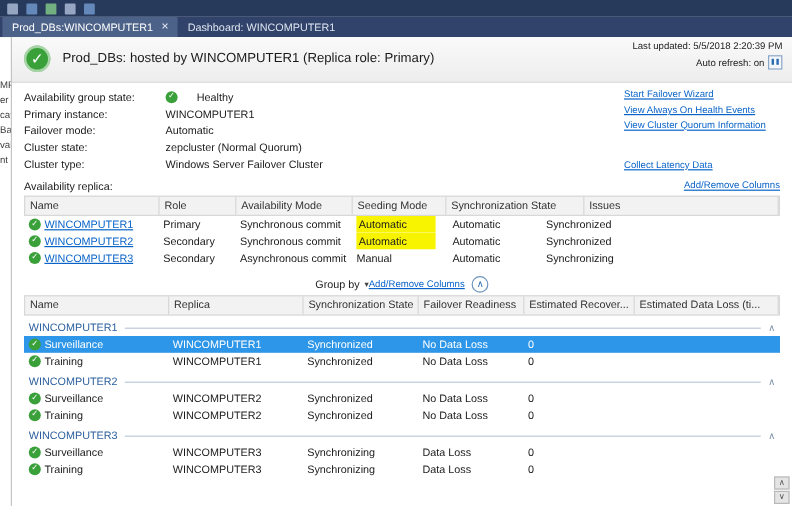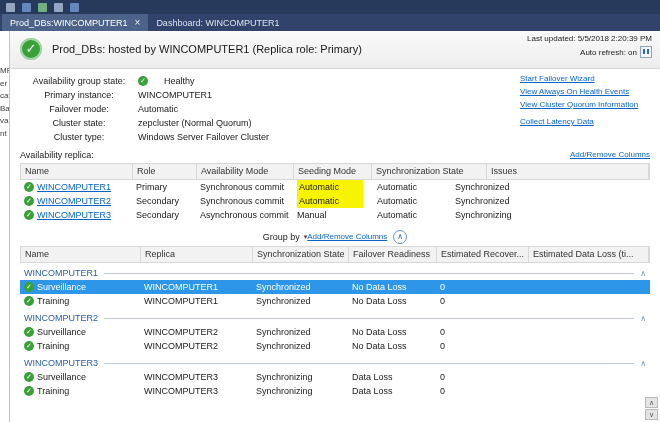--- a/index.html
+++ b/index.html
@@ -31,27 +31,27 @@
                  box-shadow:inset 0 0 0 2px rgba(255,255,255,.55);}
   .dash-title{position:absolute;left:42px;top:12px;font-size:11px;}
   .hdr-right{position:absolute;right:8px;top:3px;text-align:right;font-size:8px;color:#222;}
   .hdr-right .row2{margin-top:3px;display:flex;justify-content:flex-end;align-items:center;gap:3px;}
   .pausebox{display:inline-block;width:10px;height:10px;border:1px solid #8aa5c6;background:#f3f7fc;}
   .pausebox b{display:block;width:2px;height:5px;margin:2px auto 0;border-left:2px solid #2b6cb0;border-right:2px solid #2b6cb0;}
 
   
   .summary{padding:5px 0 0 10px;}
   .sum-row{height:14px;line-height:14px;font-size:9px;display:flex;align-items:center;}
-  .sum-label{width:118px;text-align:center;}
+  .sum-label{width:118px;}
   .sum-value{display:flex;align-items:center;gap:16px;}
   .chk{width:10px;height:10px;border-radius:50%;background:var(--green,#3aa13a);color:#fff;
        font-size:7px;line-height:10px;text-align:center;display:inline-block;flex:0 0 auto;}
   .side-links{position:absolute;top:41px;right:8px;width:132px;font-size:8px;line-height:13px;}
   .link{color:var(--link,#0a64c8);text-decoration:underline;cursor:pointer;}
-  .latency{margin-top:4px;}
+  .latency{margin-top:20px;}
 
   
   .label-row{display:flex;justify-content:space-between;align-items:center;
              padding:0 10px;margin-top:4px;height:13px;font-size:9px;}
   .label-row .link{font-size:8px;}
 
   
   .grid{margin:2px 10px 0 10px;font-size:9px;}
   .g-head{display:flex;background:#f2f2f2;border:1px solid #d8d8d8;height:15px;line-height:13px;color:#333;}
   .g-head .c{border-right:1px solid #d8d8d8;}

